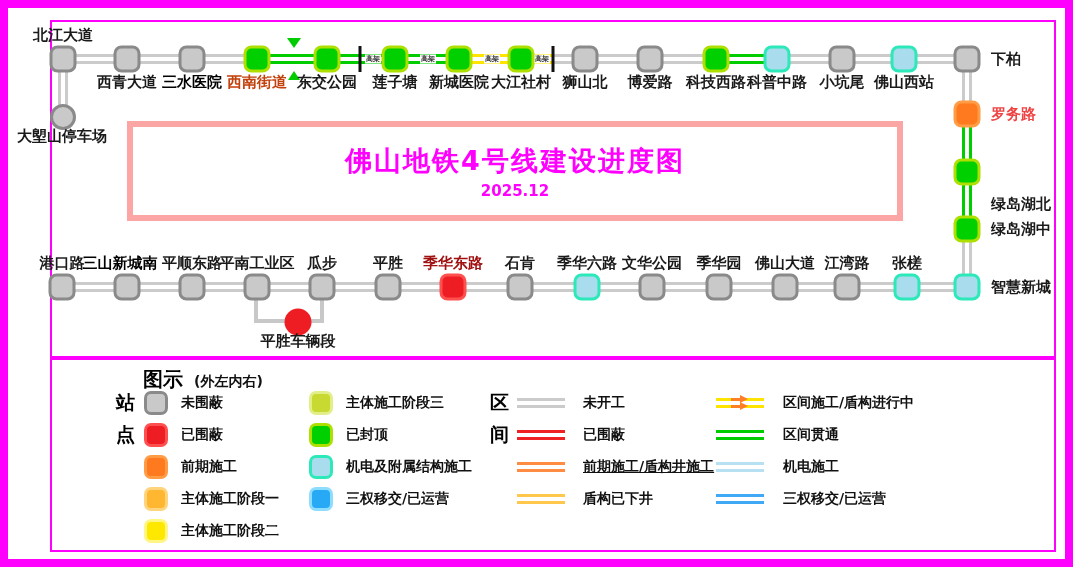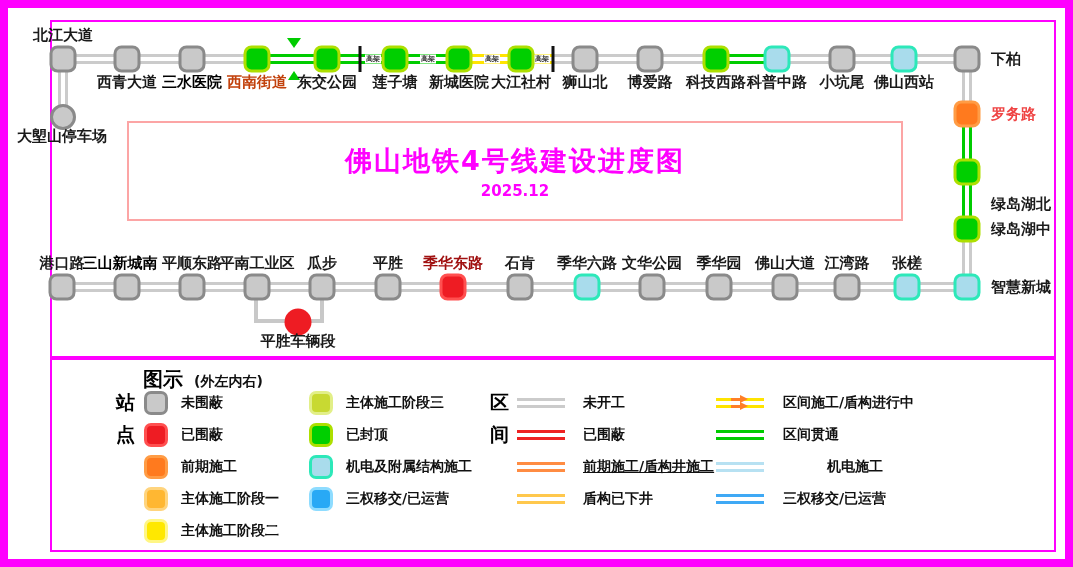--- a/index.html
+++ b/index.html
@@ -2,21 +2,21 @@
 <html><head>
 <meta charset="utf-8">
 <style>
   html,body{margin:0;padding:0;background:#ffffff;}
   #stage{position:relative;width:1073px;height:567px;background:#fff;overflow:hidden;
          font-family:"DejaVu Sans","Liberation Sans",sans-serif;}
   .frame{position:absolute;inset:0;border:8px solid #ff00ff;z-index:40;pointer-events:none;}
   .panel{position:absolute;border:2px solid #ff00ff;box-sizing:border-box;z-index:0;background:#fff;}
   #map-panel{left:50px;top:20px;width:1006px;height:338px;}
   #legend-panel{left:50px;top:358px;width:1006px;height:194px;}
-  #title-box{position:absolute;left:127px;top:121px;width:776px;height:100px;border:2px solid #fca5a5;
+  #title-box{position:absolute;left:127px;top:121px;width:776px;height:100px;border:6px solid #fca5a5;
              box-sizing:border-box;display:flex;flex-direction:column;align-items:center;justify-content:center;
              gap:3px;z-index:1;}
   .title-main{color:#ff00ff;font-size:27px;font-weight:600;letter-spacing:2px;}
   .title-date{color:#ff00ff;font-size:15px;font-weight:600;}
   
   .seg{position:absolute;box-sizing:border-box;z-index:1;}
   .seg-h{height:10px;border-style:solid;border-width:3px 0;}
   .seg-v{width:10px;border-style:solid;border-width:0 3px;}
   .lp{position:absolute;background:#c8c8c8;z-index:1;}
   .st{position:absolute;width:27px;height:27px;border-radius:8px;border:3.5px solid;box-sizing:border-box;
@@ -190,16 +190,16 @@
     <div class="ltx" style="left: 583px; top: 499px;">盾构已下井</div>
     <div class="seg seg-h" style="left: 716px; top: 398px; width: 48px; border-color: rgb(255, 228, 0); position: absolute; z-index: 2;"></div>
     <div class="arr-tail" style="left: 731px; top: 398px;"></div>
     <div class="arr-head" style="left: 740px; top: 395px;"></div>
     <div class="arr-tail" style="left: 731px; top: 405px;"></div>
     <div class="arr-head" style="left: 740px; top: 402px;"></div>
     <div class="ltx" style="left: 783px; top: 403px;">区间施工/盾构进行中</div>
     <div class="seg seg-h" style="left: 716px; top: 430px; width: 48px; border-color: rgb(0, 204, 0); position: absolute; z-index: 2;"></div>
     <div class="ltx" style="left: 783px; top: 435px;">区间贯通</div>
     <div class="seg seg-h" style="left: 716px; top: 462px; width: 48px; border-color: rgb(183, 225, 242); position: absolute; z-index: 2;"></div>
-    <div class="ltx" style="left: 783px; top: 467px; margin-left: 44px;">机电施工</div>
+    <div class="ltx" style="left: 783px; top: 467px;">机电施工</div>
     <div class="seg seg-h" style="left: 716px; top: 494px; width: 48px; border-color: rgb(63, 169, 245); position: absolute; z-index: 2;"></div>
     <div class="ltx" style="left: 783px; top: 499px;">三权移交/已运营</div>
   </div>
 
 </body></html>

